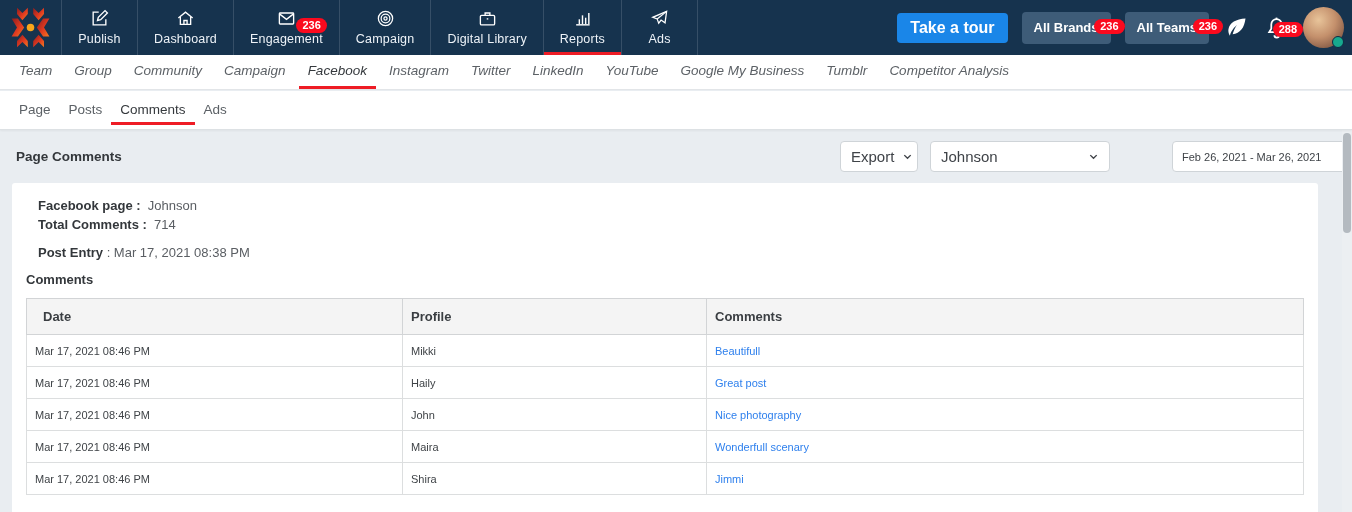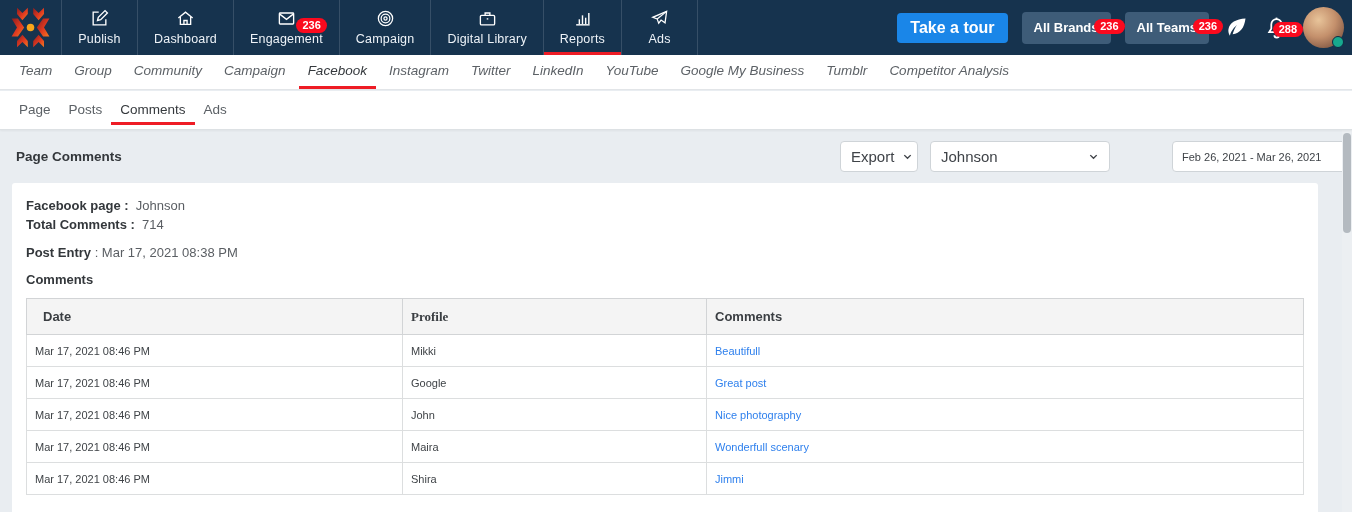--- a/index.html
+++ b/index.html
@@ -70,30 +70,30 @@
   .date-field { position:absolute; left:1124px; top:11px; width:209px; height:31px;
     background:#fff; border:1px solid #cfd4d8; border-radius:4px; display:flex;
     align-items:center; justify-content:space-between; padding:0 9px; font-size:11px;
     color:#3f4348; cursor:pointer;margin-left:48px; }
   .chev { width:11px; height:11px; margin-left:8px; flex:none; }
 
   
   .panel { position:absolute; left:12px; top:53px; width:1306px; height:340px;
     background:#fff; border-radius:3px; padding:13px 14px; }
   .sum-line { font-size:13px; color:#5a5e63; line-height:19px; }
-  .sum-line b { color:#33373b; }
+  .sum-line b { color:#33373b;margin-left:12px; }
   .post-entry { margin-top:9px; }
   .comments-label { margin-top:8px; font-weight:bold; color:#33373b; font-size:13px; }
 
   table { border-collapse:collapse; width:1278px; margin-top:9px; table-layout:fixed; }
   th { background:#f4f4f4; border:1px solid #d2d4d6; text-align:left; font-size:13px;
     font-weight:bold; color:#3a3e42; height:36px; padding:0 0 0 8px; }
   td { border:1px solid #dcdedf; font-size:11px; color:#3f4347; height:32px;
     padding:0 0 0 8px; background:#fff; }
-  .col-date { width:376px;padding-left:16px; } .col-profile { width:304px;font-family:Liberation Serif, serif; }
+  .col-date { width:376px;padding-left:16px; } .col-profile { width:304px; }
   td.c-link { color:#2f80ed; cursor:pointer; }
 
   
   .scrollbar { position:absolute; right:0; top:130px; width:10px; height:382px;
     background:#eceff2; }
   .scroll-thumb { position:absolute; top:3px; left:1px; width:8px; height:100px;
     background:#b4bac0; border-radius:4px; cursor:grab; }
 
   svg { display:block; }
 </style>
@@ -284,21 +284,21 @@
       <tbody>
 
           <tr>
             <td>Mar 17, 2021 08:46 PM</td>
             <td>Mikki</td>
             <td class="c-link">Beautifull</td>
           </tr>
 
           <tr>
             <td>Mar 17, 2021 08:46 PM</td>
-            <td>Google</td>
+            <td>Haily</td>
             <td class="c-link">Great post</td>
           </tr>
 
           <tr>
             <td>Mar 17, 2021 08:46 PM</td>
             <td>John</td>
             <td class="c-link">Nice photography</td>
           </tr>
 
           <tr>

